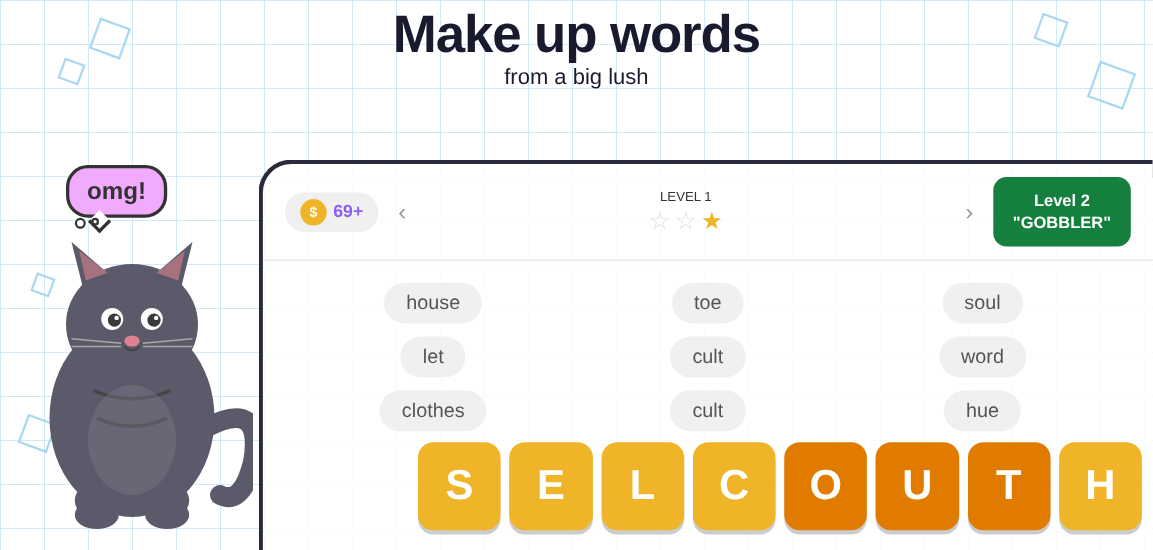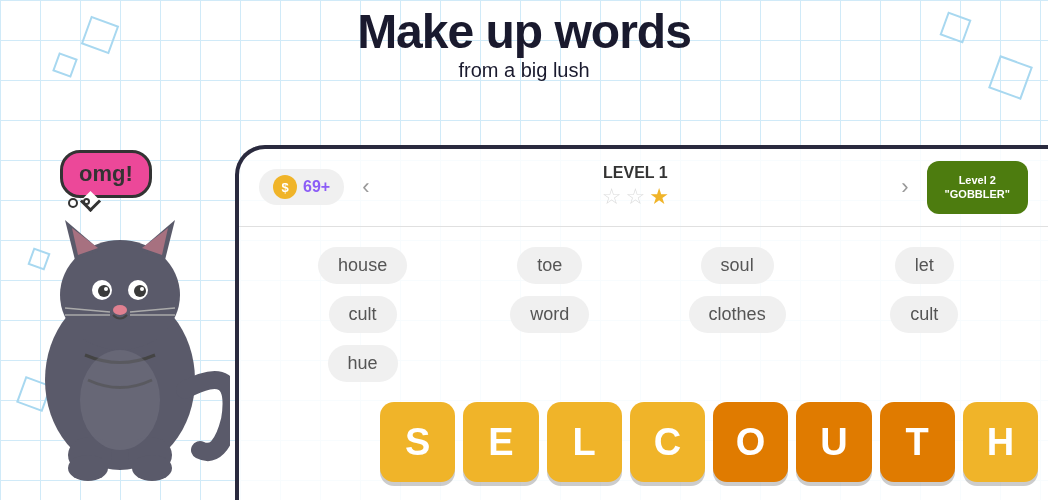--- a/index.html
+++ b/index.html
@@ -108,54 +108,54 @@
       color: #999;
       cursor: pointer;
       padding: 4px 8px;
     }
 
     .level-info {
       text-align: center;
       flex: 1;
     }
     .level-label {
-      font-size: 16px;
-      font-weight: bold;
+      font-size: 12px;
+      font-weight: normal;
       color: #333;
     }
     .stars {
       display: flex;
       gap: 4px;
       justify-content: center;
       margin-top: 2px;
     }
     .star {
       font-size: 22px;
     }
     .star.filled { color: #f0b429; }
     .star.empty { color: #ddd; }
 
     .level-next-btn {
-      background: #4d7c0f;
+      background: #15803d;
       color: white;
       border: none;
       border-radius: 12px;
       padding: 12px 18px;
-      font-size: 11px;
+      font-size: 15px;
       font-weight: bold;
       cursor: pointer;
       line-height: 1.3;
       text-align: center;
     }
 
     
     .words-area {
       padding: 20px 30px 10px 30px;
       display: grid;
-      grid-template-columns: repeat(4, 1fr);
+      grid-template-columns: repeat(3, 1fr);
       gap: 12px 0;
     }
 
     .word-pill {
       display: flex;
       justify-content: center;
     }
     .word-pill span {
       background: #f0f0f0;
       border-radius: 20px;
@@ -201,21 +201,21 @@
       width: 260px;
       height: 360px;
       z-index: 6;
     }
 
     
     .speech-bubble {
       position: absolute;
       top: 10px;
       left: 60px;
-      background: #ec4899;
+      background: #f0abfc;
       border: 3px solid #333;
       border-radius: 20px;
       padding: 8px 16px;
       font-size: 22px;
       font-weight: bold;
       color: #333;
       z-index: 8;
     }
     .speech-bubble::after {
       content: '';

